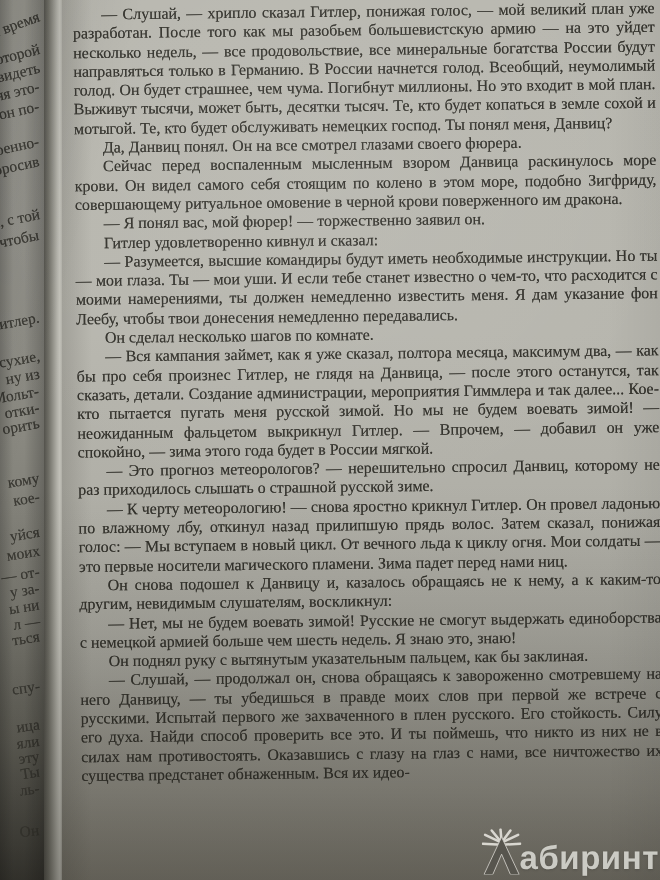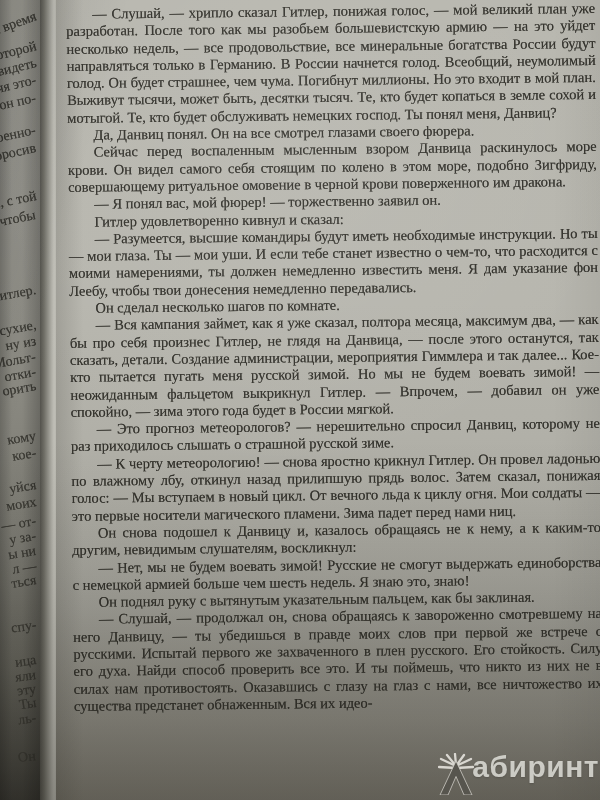--- a/index.html
+++ b/index.html
@@ -76,21 +76,21 @@
       radial-gradient(130% 95% at 48% 18%, rgba(255,255,255,0.07) 0%, rgba(255,255,255,0) 45%),
       linear-gradient(to bottom, rgba(22,20,14,0) 55%, rgba(22,20,14,0.08) 72%,
         rgba(22,20,14,0.22) 90%, rgba(22,20,14,0.32) 100%),
       linear-gradient(105deg, rgba(0,0,0,0.10) 0%, rgba(0,0,0,0) 16%),
       linear-gradient(to left, rgba(0,0,0,0.05) 0%, rgba(0,0,0,0) 8%);
   }
 
   
   .watermark {
     position: absolute; right: 1px; bottom: 5px; z-index: 4;
-    display: flex; 
+    display: flex; align-items: flex-end;
   }
   .wm-logo { margin-right: -2px; opacity: 0.9; }
   .wm-text {
     font-family: "Liberation Sans", "DejaVu Sans", sans-serif;
     font-weight: 700; font-size: 30px; line-height: 0.95;
     letter-spacing: 0.5px;
     color: rgba(233,232,226,0.8);
     text-shadow: 0 1px 2px rgba(40,40,35,0.25);
   }
 </style>

